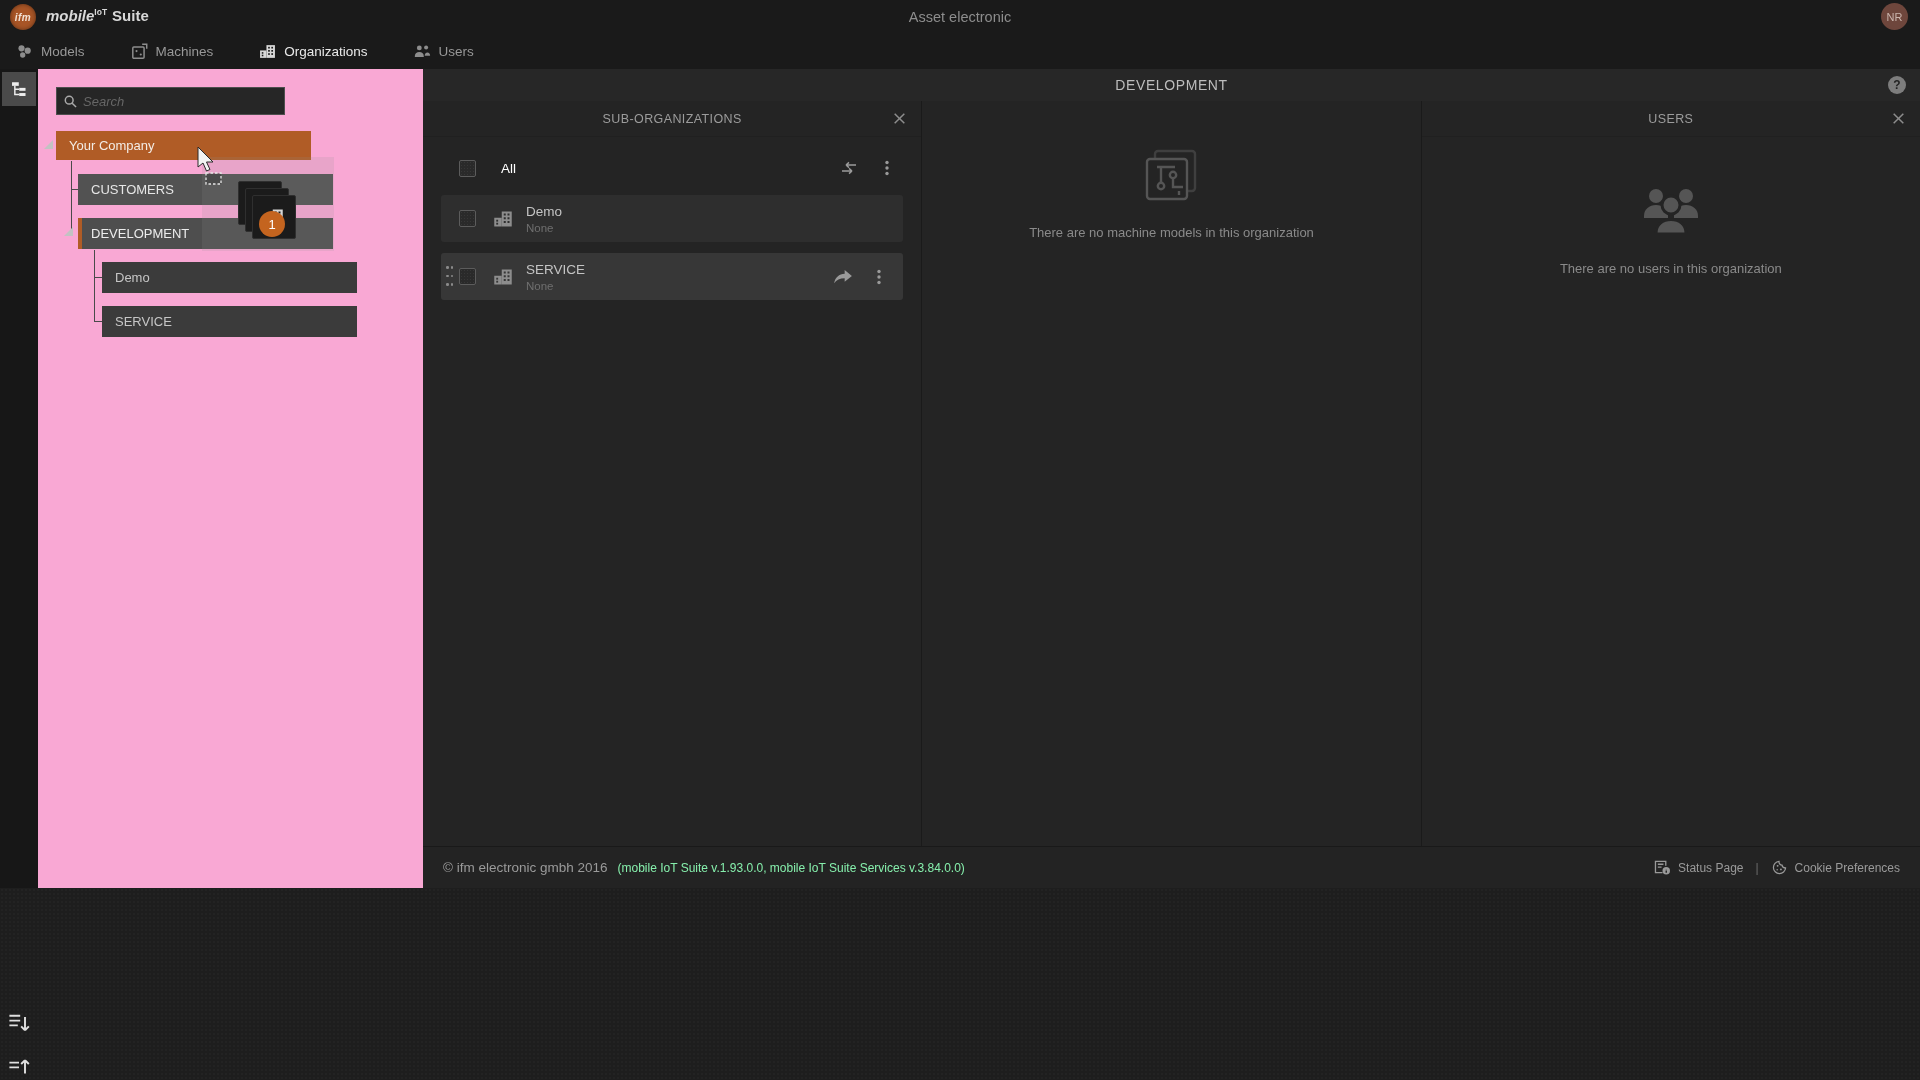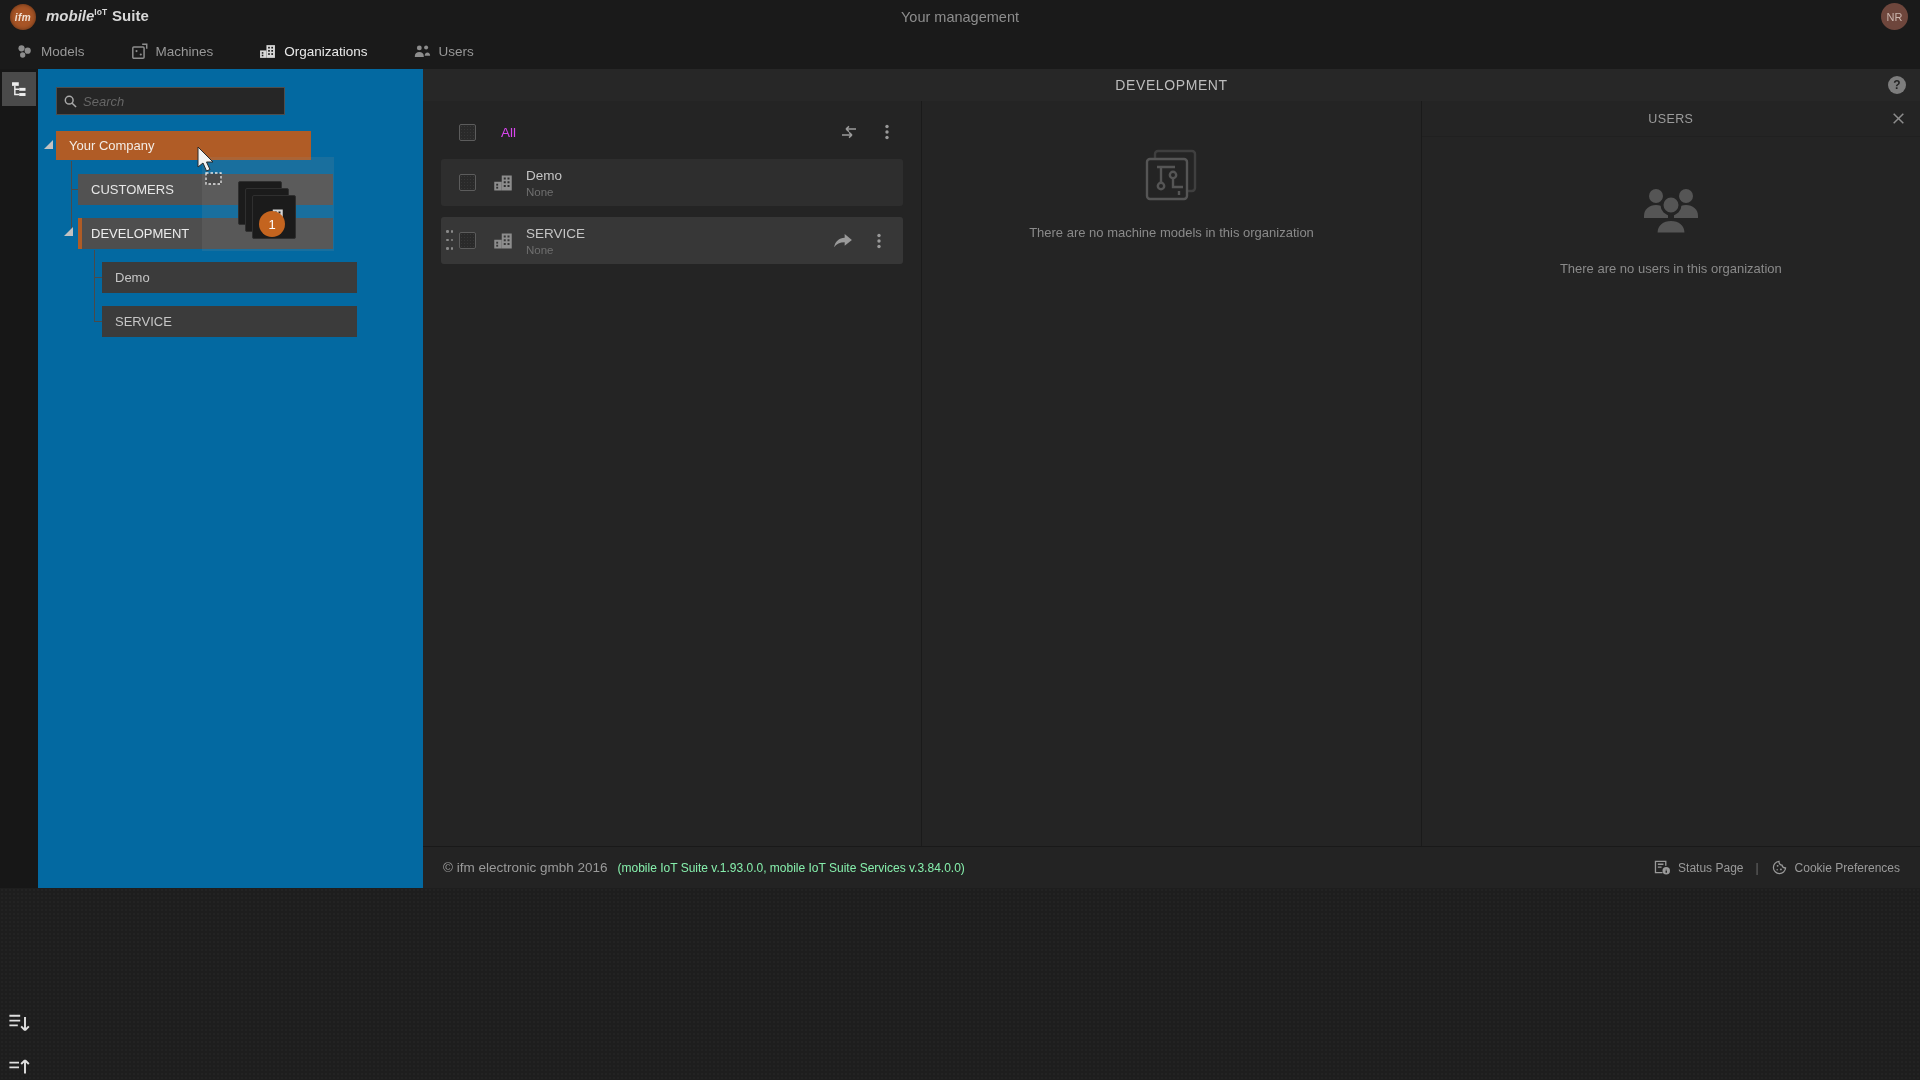--- a/index.html
+++ b/index.html
@@ -38,21 +38,21 @@
   .rail { position:absolute; left:0; top:69px; width:38px; bottom:0; background:#171717; }
   .rail-btn { position:absolute; left:2px; top:3px; width:34px; height:34px; background:#4a4a4a;
               display:flex; align-items:center; justify-content:center; color:#eeeeee; cursor:pointer; }
   .rail-btn svg { width:18px; height:18px; }
   .rail-icon { position:absolute; left:7px; width:24px; height:24px; color:#e0e0e0; cursor:pointer; }
   .rail-icon svg { width:100%; height:100%; }
   .rail-icon.expand { top:942px; }
   .rail-icon.collapse { top:984px; }
 
   
-  .sidebar { position:absolute; left:38px; top:69px; width:385px; bottom:0; background:#0369a1; }
+  .sidebar { position:absolute; left:38px; top:69px; width:385px; bottom:0; background:#f9a8d4; }
   .search-box { position:absolute; left:18px; top:18px; width:229px; height:28px;
                 background:#262626; border:1px solid #4e4e4e; display:flex; align-items:center; }
   .search-box .s-icon { width:26px; display:flex; justify-content:center; color:#aaaaaa; }
   .search-box .s-icon svg { width:13px; height:13px; }
   .search-box input { flex:1; background:transparent; border:none; outline:none;
                       font-family:"Liberation Sans",sans-serif; font-style:italic; font-size:13px; color:#bbbbbb; }
   .search-box input::placeholder { color:#666666; font-style:italic; }
 
   .tree-row { position:absolute; width:255px; height:31px; display:flex; align-items:center;
               padding-left:13px; font-size:13px; cursor:pointer; }
@@ -90,21 +90,21 @@
   .col + .col { border-left:1px solid #1a1a1a; }
   .col-header { position:relative; height:36px; flex:none; display:flex; align-items:center; justify-content:center;
                 font-size:12.5px; color:#9c9c9c; letter-spacing:.4px; border-bottom:1px solid #202020; }
   .col-close { position:absolute; right:14px; top:10px; width:15px; height:15px; color:#8d8d8d; cursor:pointer; }
   .col-close svg { width:100%; height:100%; }
 
   .col-body { flex:1; padding:18px; }
   .all-row { height:26px; display:flex; align-items:center; margin-bottom:14px; padding:0 6px 0 18px; }
   .checkbox { width:17px; height:17px; border:1px solid #5c5c5c; background:#2a2a2a; border-radius:2px; cursor:pointer;
               background-image:radial-gradient(rgba(255,255,255,0.06) 1px, transparent 1px); background-size:3px 3px; }
-  .all-label { margin-left:25px; font-size:13.5px; color:#d946ef; }
+  .all-label { margin-left:25px; font-size:13.5px; color:#ffffff; }
   .all-icons { margin-left:auto; display:flex; align-items:center; gap:18px; color:#9a9a9a; }
   .all-icons .a-ic { width:20px; height:16px; cursor:pointer; }
   .all-icons .a-ic svg { width:100%; height:100%; }
 
   .card { position:relative; height:47px; border-radius:3px; margin-bottom:11px; display:flex; align-items:center; cursor:pointer; }
   .card-demo { background:#2e2e2e; }
   .card-service { background:#373737; }
   .drag-dots { position:absolute; left:5px; top:13px; width:9px; height:21px;
                display:grid; grid-template-columns:repeat(2,1fr); grid-row-gap:5px; }
   .drag-dots i { width:2.5px; height:2.5px; background:#8a8a8a; border-radius:50%; }
@@ -134,21 +134,21 @@
   .foot-sep { color:#6a6a6a; }
 </style>
 </head>
 <body>
 
 <div class="app">
 
   <header class="topbar">
     <span class="logo">ifm</span>
     <span class="brand"><span class="b-italic">mobile</span><sup>IoT</sup><span class="b-suite">Suite</span></span>
-    <div class="top-title">Your management</div>
+    <div class="top-title">Asset electronic</div>
     <div class="avatar">NR</div>
   </header>
 
   <nav class="navbar">
     <div class="tab">
       <span class="t-icon">
         <svg viewBox="0 0 16 16" fill="currentColor">
             <circle cx="5.2" cy="5" r="2.9"></circle>
             <circle cx="11" cy="7.2" r="2.9"></circle>
             <circle cx="6.3" cy="11.3" r="2.5"></circle>
@@ -287,20 +287,28 @@
 
   <main class="main">
     <div class="main-header">
       <span class="main-title">DEVELOPMENT</span>
       <span class="help">?</span>
     </div>
 
     <div class="columns">
 
       <section class="col">
+        <div class="col-header">
+          <span>SUB-ORGANIZATIONS</span>
+          <span class="col-close">
+            <svg viewBox="0 0 14 14" stroke="currentColor" stroke-width="1.4">
+                <path d="M2.5 2.5l9 9M11.5 2.5l-9 9"></path>
+              </svg>
+          </span>
+        </div>
         <div class="col-body">
           <div class="all-row">
             <span class="checkbox"></span>
             <span class="all-label">All</span>
             <span class="all-icons">
               <span class="a-ic">
                 <svg viewBox="0 0 20 14" fill="none" stroke="currentColor" stroke-width="1.5">
                     <path d="M17 4H7M7 4l3-2.6M7 4l3 2.6"></path>
                     <path d="M3 10h10m0 0l-3 2.6M13 10l-3-2.6"></path>
                   </svg>

